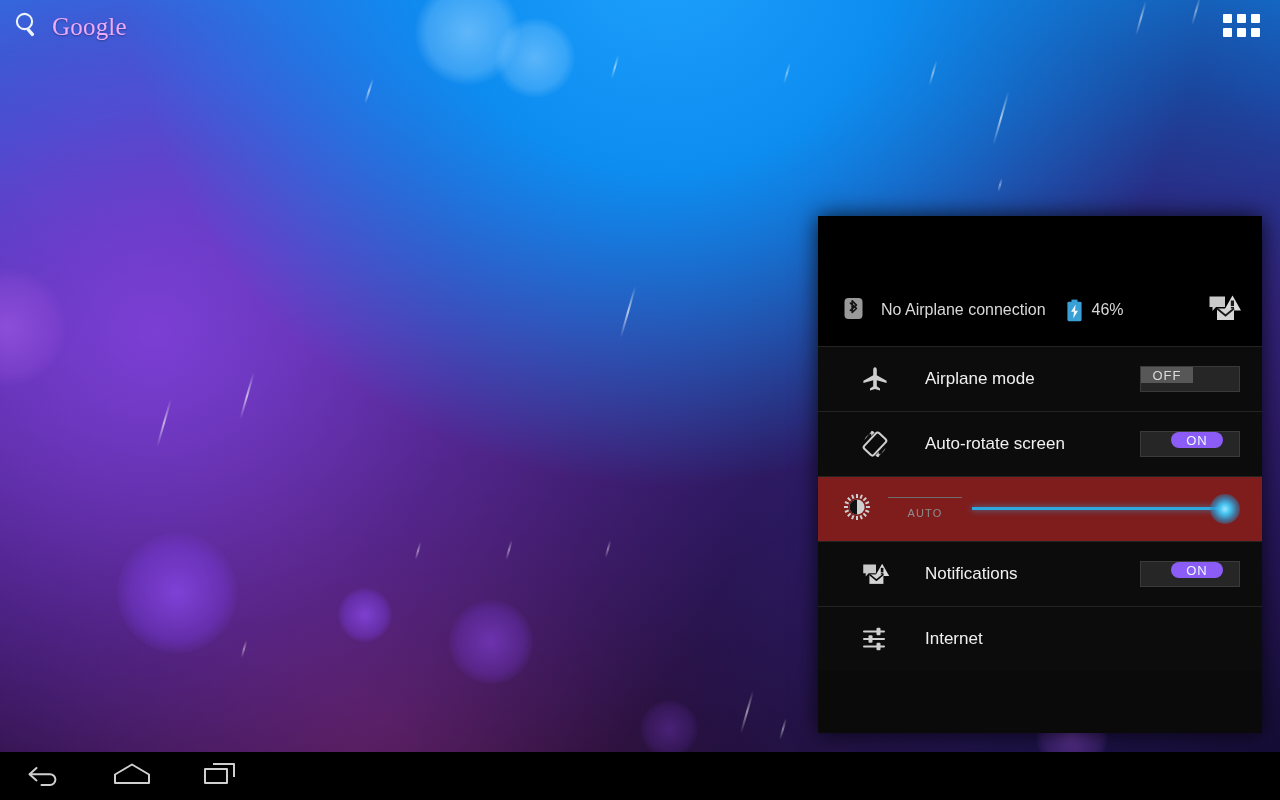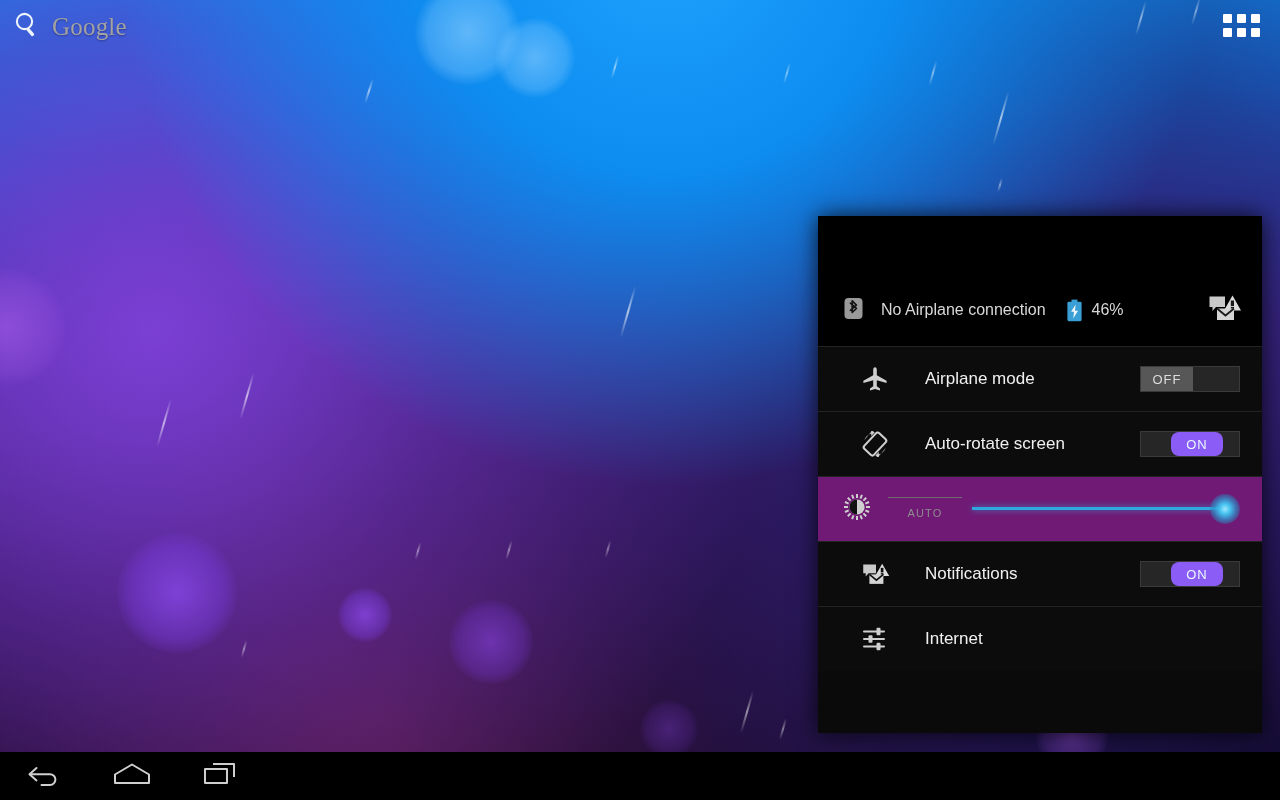--- a/index.html
+++ b/index.html
@@ -24,21 +24,21 @@
   .bokeh { position:absolute; border-radius:50%; pointer-events:none; }
   .streak { position:absolute; background:linear-gradient(to bottom, rgba(255,255,255,0), rgba(255,255,255,0.75), rgba(255,255,255,0)); pointer-events:none; }
 
   
   #search-widget {
     position:absolute; left:12px; top:10px;
     display:flex; align-items:center; gap:10px;
   }
   #search-widget .glogo {
     font-family:"Liberation Serif", serif;
-    font-size:25px; color:#a3a3a3;
+    font-size:25px; color:#f0abfc;
     text-shadow:0 1px 2px rgba(0,0,0,0.35);
     letter-spacing:0.2px;
   }
 
   
   #app-drawer {
     position:absolute; right:20px; top:14px;
     display:grid; grid-template-columns:repeat(3, 9px); grid-template-rows:repeat(2, 9px);
     gap:5px;
   }
@@ -79,30 +79,30 @@
     background:#0c0c0c;
     position:relative;
   }
   .qs-row .icon-wrap { width:34px; display:flex; align-items:center; justify-content:flex-start; }
   .qs-row .row-label { font-size:17px; color:#f0f0f0; margin-left:29px; }
   .qs-row .row-spacer { flex:1; }
 
   
   .toggle { width:100px; height:26px; background:#262626; border:1px solid #3a3a3a; position:relative; }
   .toggle .thumb {
-    position:absolute; top:0; width:52px; height:24px;
+    position:absolute; top:0; width:52px; height:16px;
     display:flex; align-items:center; justify-content:center;
     font-size:13px; letter-spacing:1px;
   }
   .toggle.off .thumb { left:0; background:#575757; color:#dcdcdc; }
   .toggle.on  .thumb { right:16px; background:#8b5cf6; color:#eafaff;border-radius:8px; }
 
   
   #brightness-row { height:65px; display:flex; align-items:center; padding:0 22px 0 26px;
-                    border-top:1px solid #232323; background:#701a75; }
+                    border-top:1px solid #232323; background:#7f1d1d; }
   #auto-btn {
     margin-left:18px; width:74px; text-align:center;
     border-top:1px solid #6e6e6e; padding-top:5px;
   }
   #auto-btn span { font-size:11px; color:#8d8d8d; letter-spacing:1.2px; }
   #brightness-slider { flex:1; position:relative; height:30px; margin-left:10px; }
   #brightness-slider .track {
     position:absolute; left:0; right:14px; top:13px; height:3px; background:#2fa8e0;
     box-shadow:0 0 6px rgba(47,168,224,0.8);
   }

